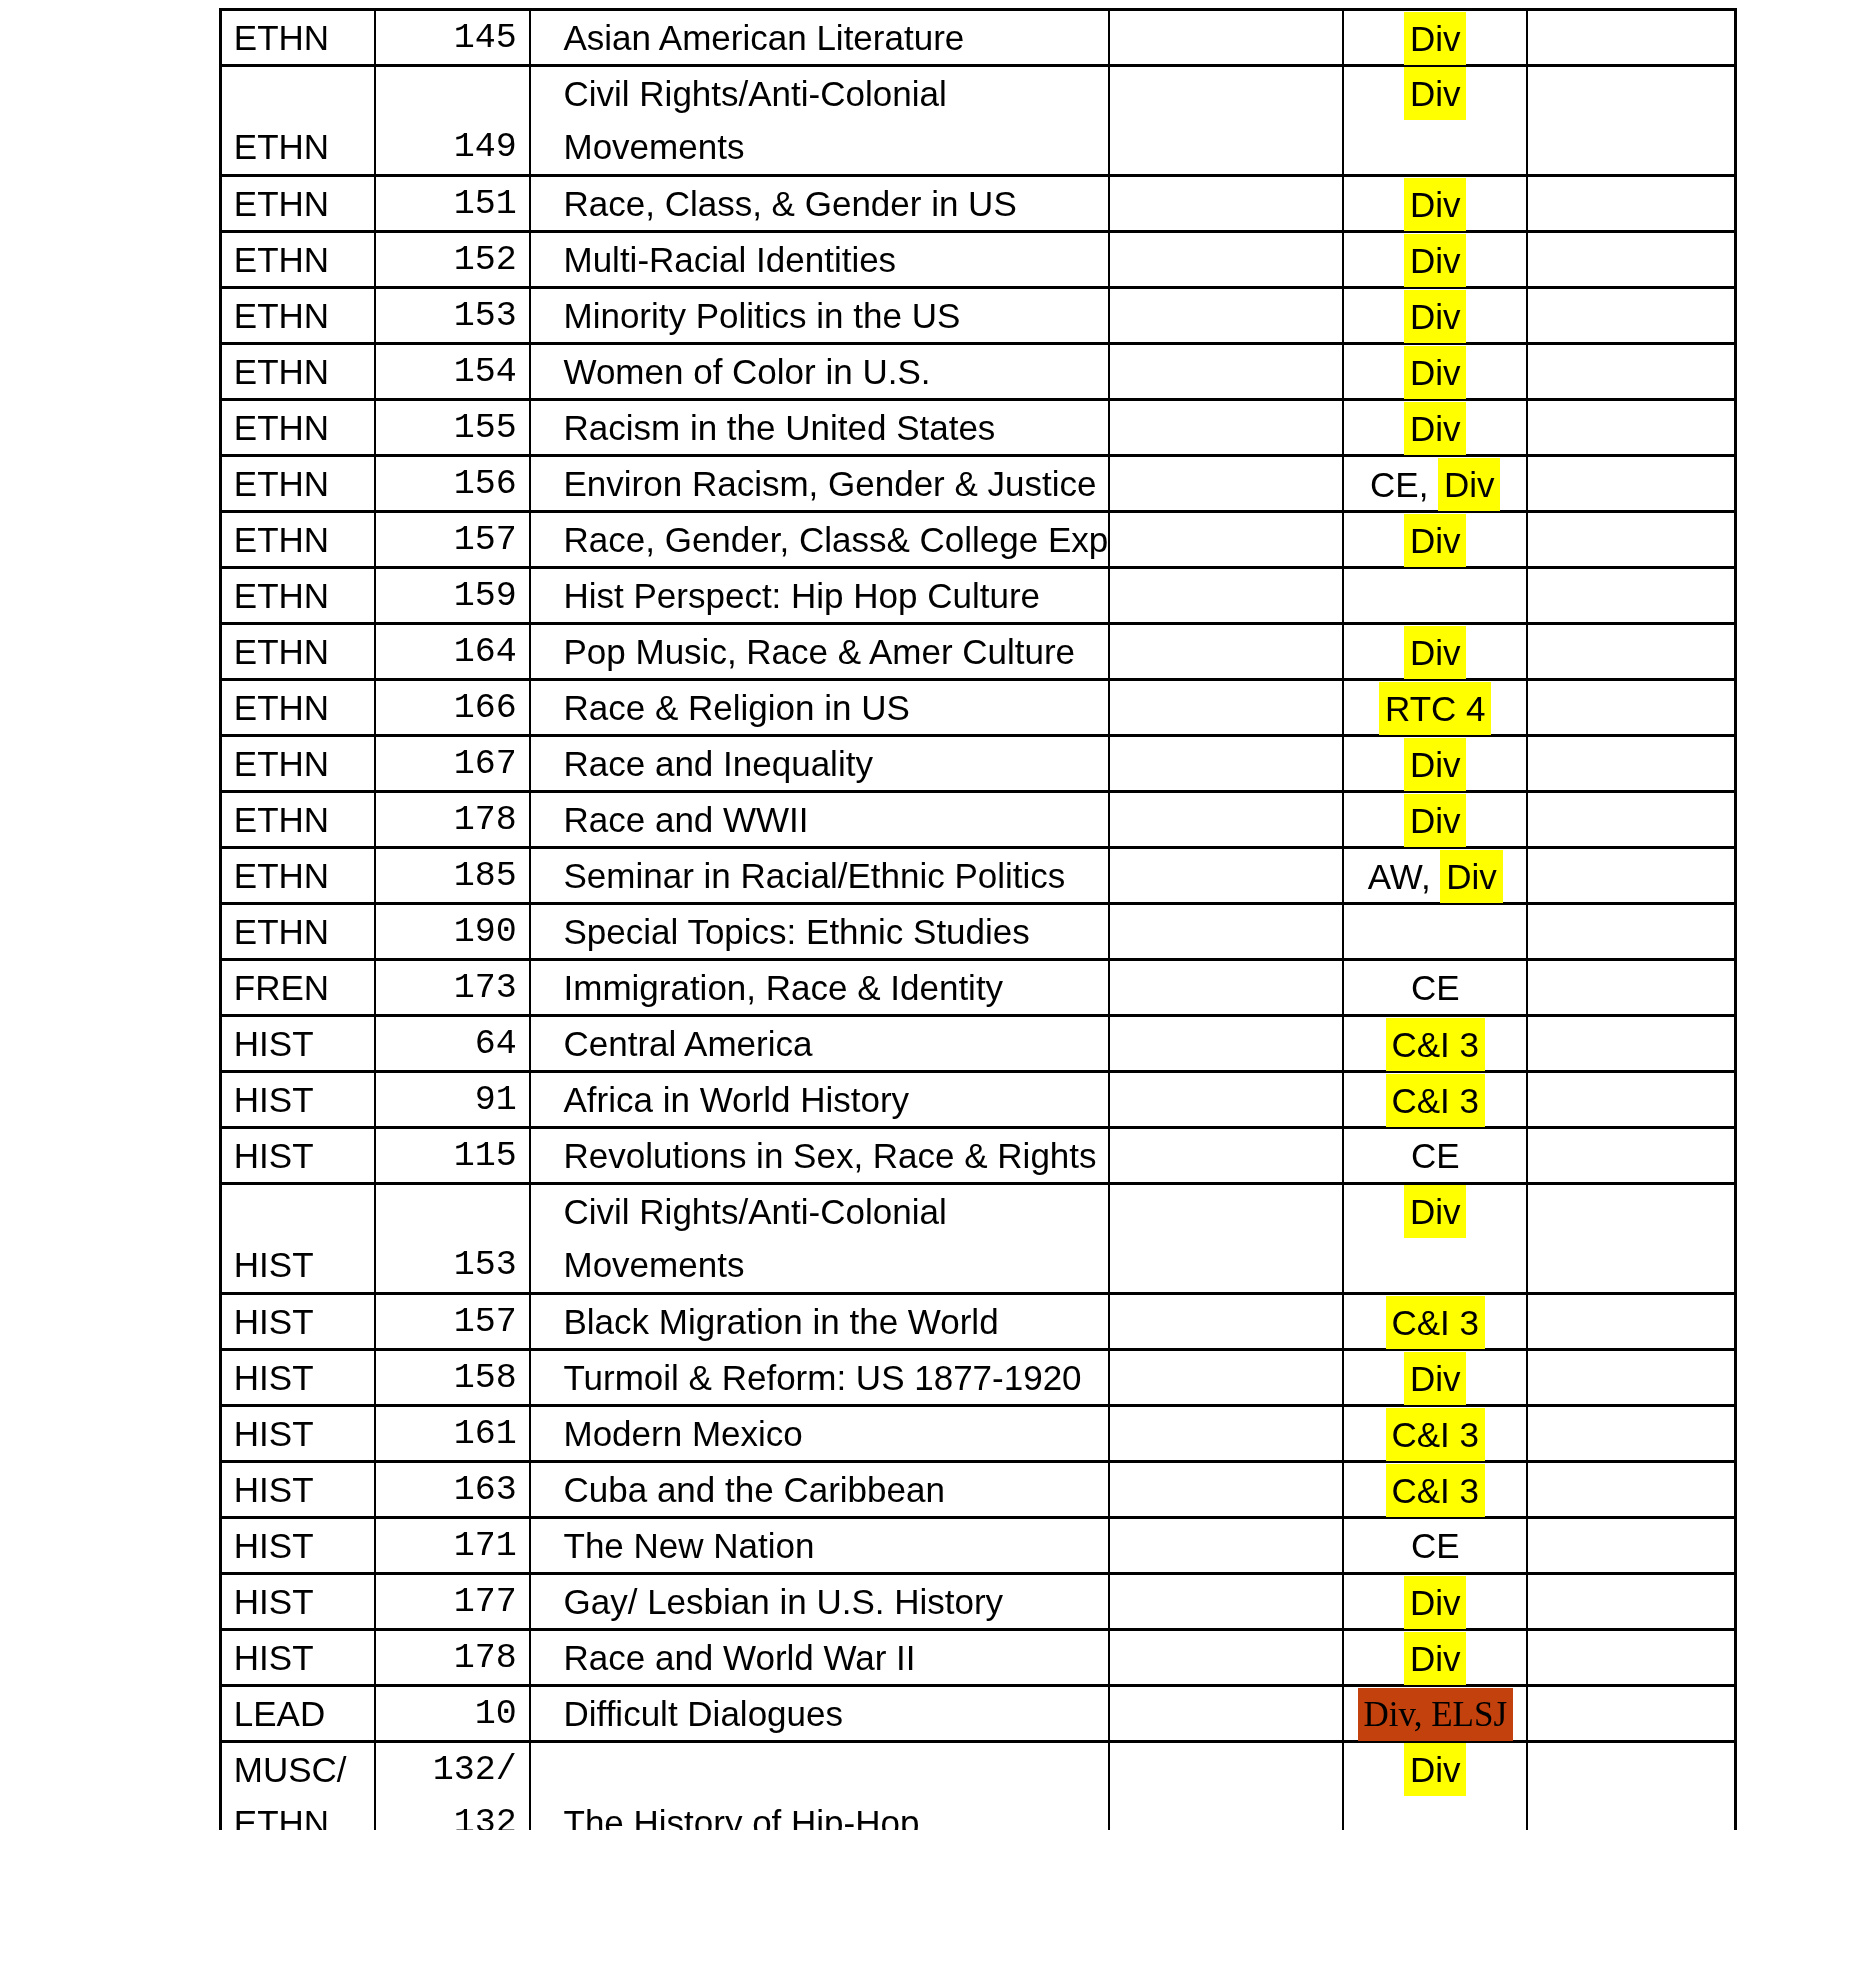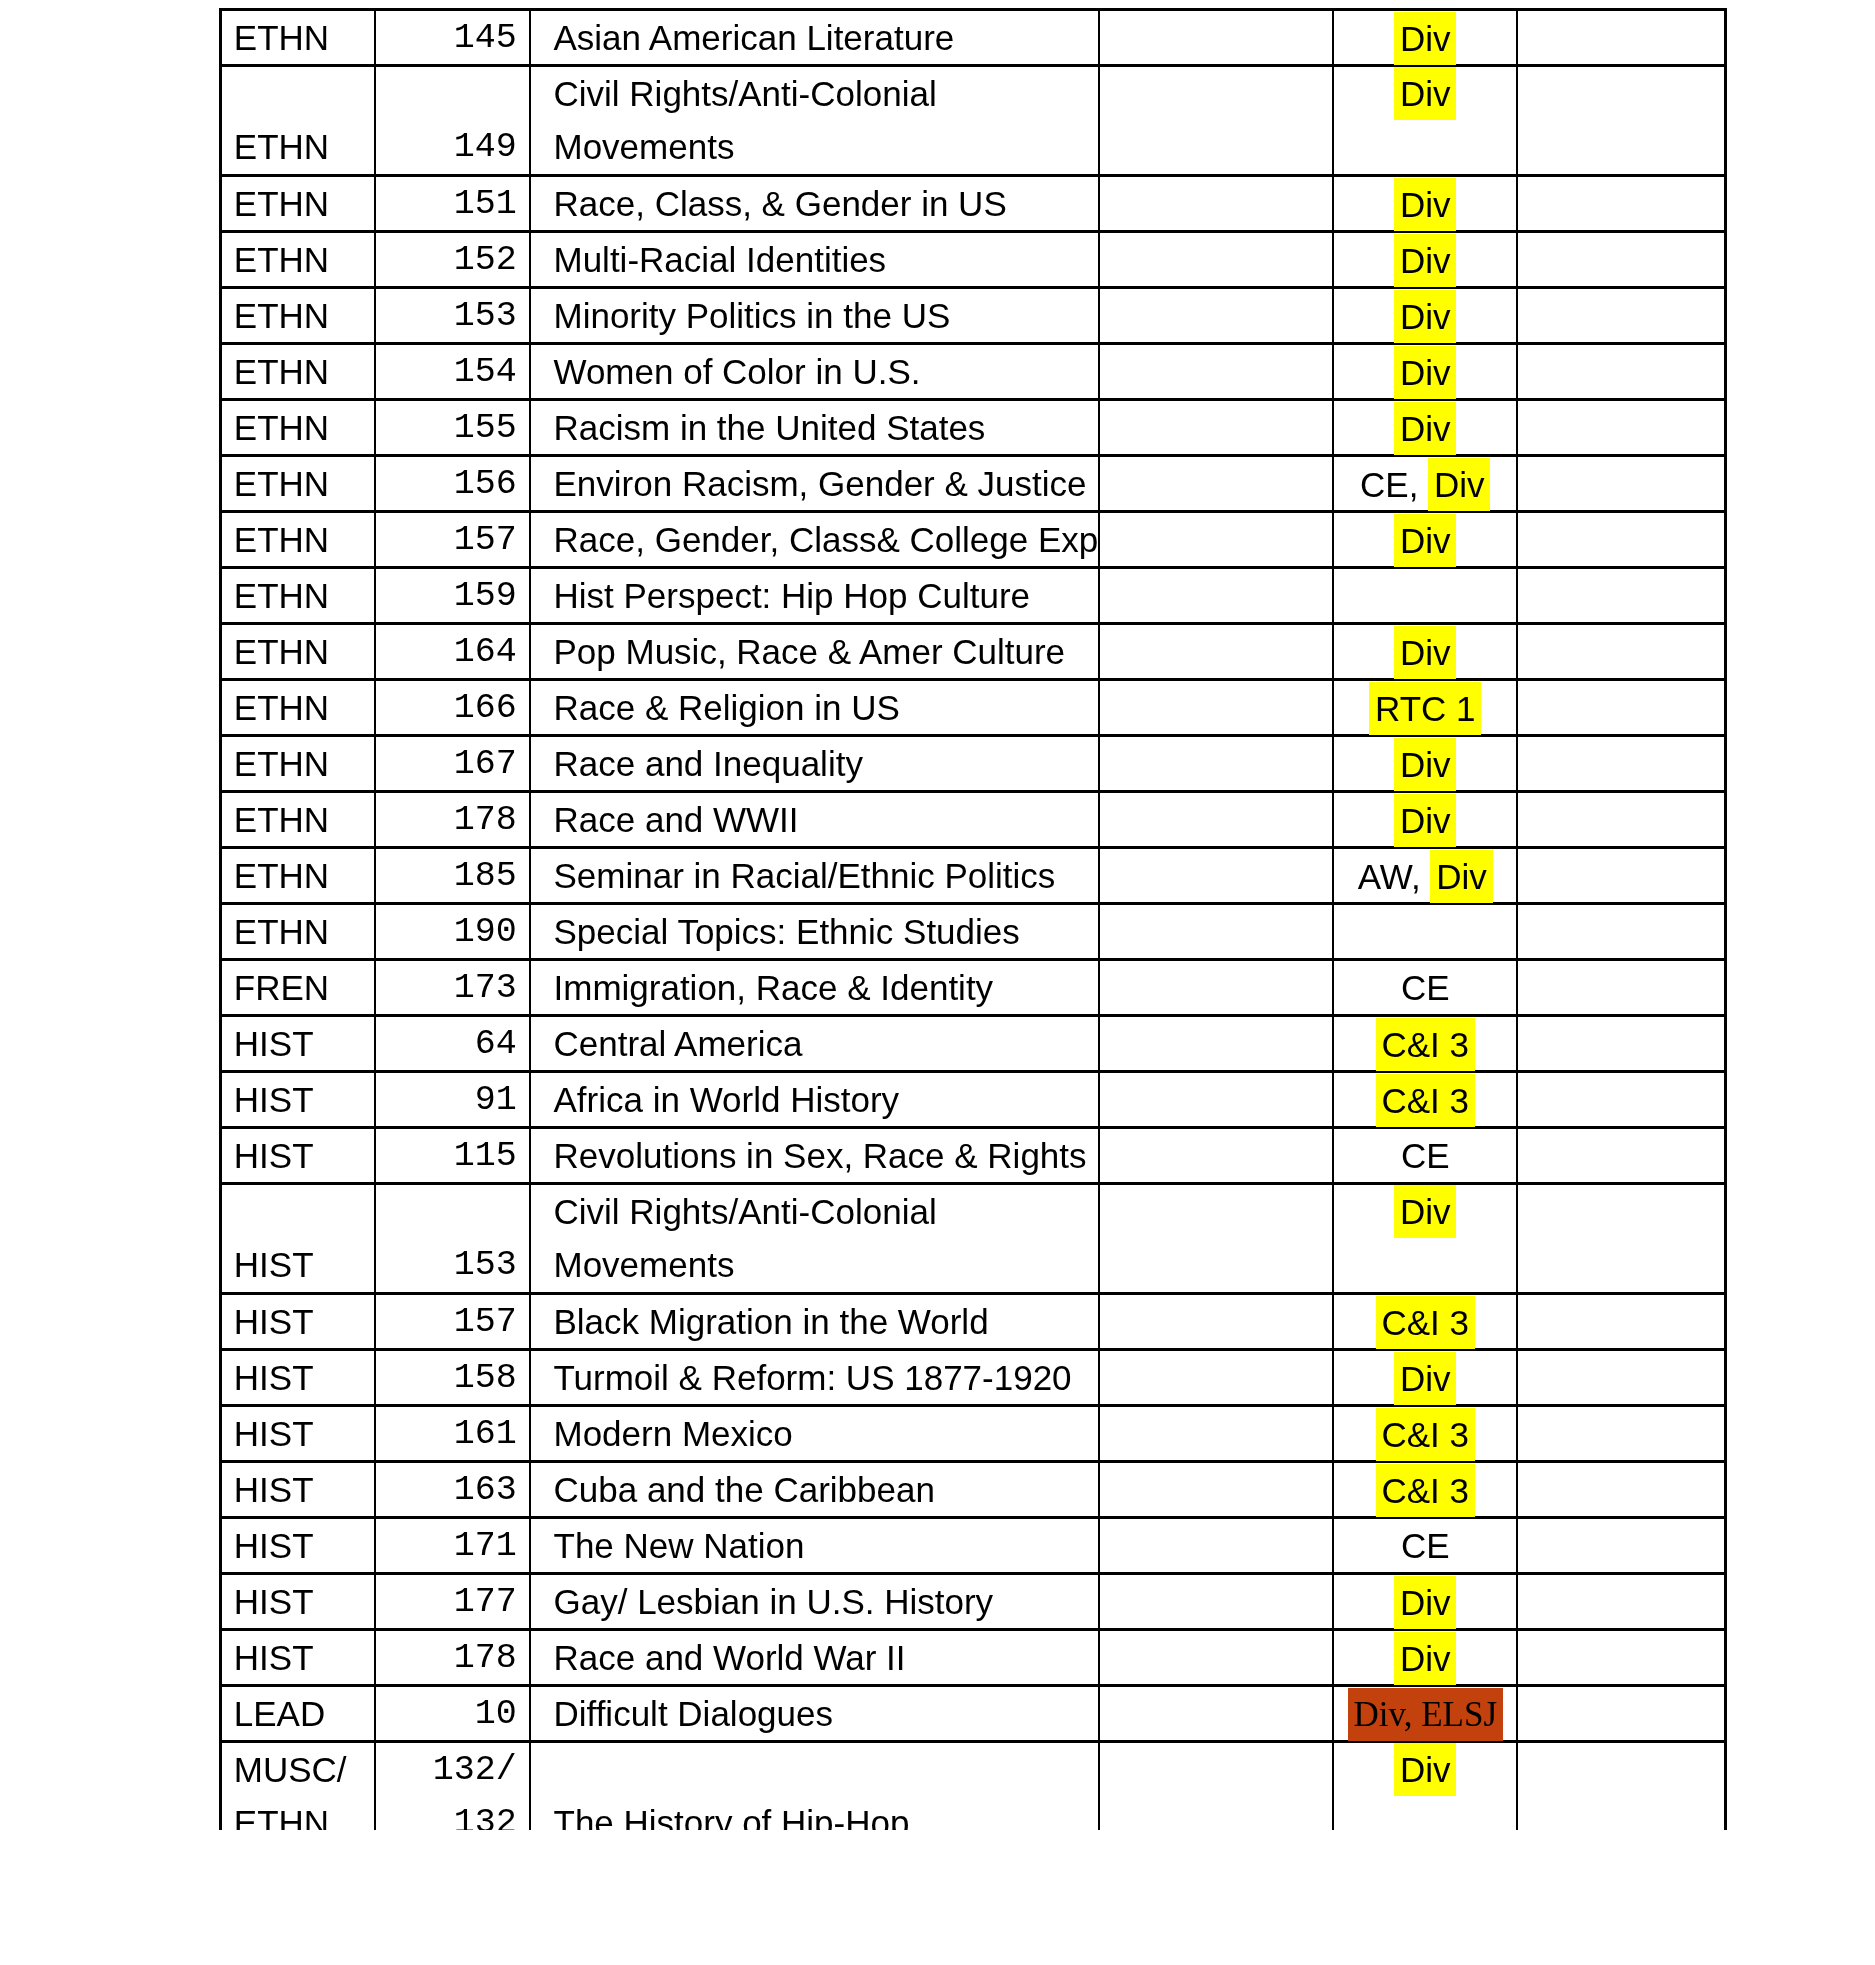--- a/index.html
+++ b/index.html
@@ -41,21 +41,21 @@
   tr.r-tall .lines { height: 106px; }
   .ln {
     flex: 1;
     display: flex;
     align-items: center;
     white-space: nowrap;
     overflow: visible;
   }
   .ln-dept  { justify-content: flex-start; padding-left: 11.8px; }
   .ln-num   { justify-content: flex-end;   padding-right: 11.8px; font-family: Liberation Mono, monospace; }
-  .ln-title { justify-content: flex-start; padding-left: 23px; }
+  .ln-title { justify-content: flex-start; padding-left: 33px; }
   .ln-desig { justify-content: center; }
   .seg { white-space: pre; }
   .hl  { background: #FFFF00; padding: 6.6px 5.9px; }
 </style>
 </head>
 <body>
 
 <div class="page">
   <table class="course">
     <colgroup>
@@ -447,21 +447,21 @@
             <div class="lines">
               <div class="ln ln-title">
                 <span class="seg">Race &amp; Religion in US</span>
               </div>
             </div>
           </td>
           <td></td>
           <td style="vertical-align: middle;">
             <div class="lines">
               <div class="ln ln-desig">
-                <span class="seg hl" style="background: rgb(255, 255, 0);">RTC 1</span>
+                <span class="seg hl" style="background: rgb(255, 255, 0);">RTC 4</span>
               </div>
             </div>
           </td>
           <td></td>
         </tr>
         <tr class="r-std">
           <td>
             <div class="lines">
               <div class="ln ln-dept">
                 <span class="seg">ETHN</span>

